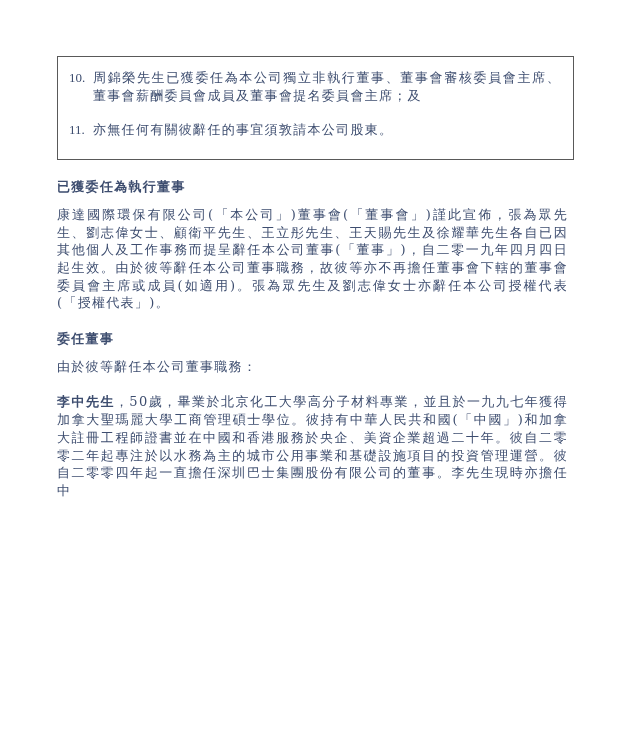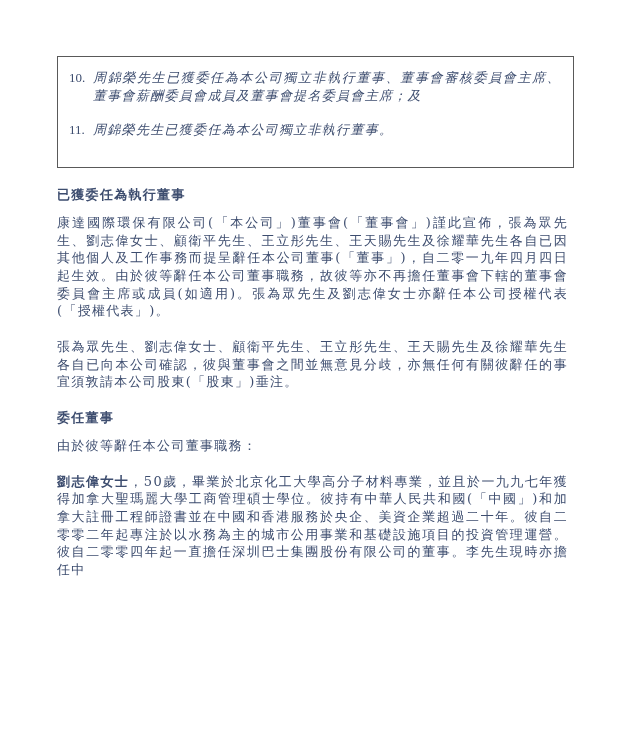--- a/index.html
+++ b/index.html
@@ -31,32 +31,31 @@
     width: 517px;
     border: 1px solid #595959;
     padding: 12px 12px 12px 11px;
     margin-bottom: 18px;
   }
   .list-item {
     display: flex;
     margin-bottom: 17px;
   }
   .list-item:last-child {
-    margin-bottom: 16px;
+    margin-bottom: 8px;
   }
   .list-num {
     width: 24px;
     flex-shrink: 0;
     letter-spacing: 0;
     font-family: "Liberation Serif", "DejaVu Serif", serif;
   }
   .list-text {
     flex: 1;
     text-align: justify;
-    font-style: italic;
   }
   .heading {
     font-weight: bold;
     margin: 0 0 10px 0;
   }
   .para {
     text-align: justify;
     margin: 0 0 18px 0;
   }
   .intro-line {
@@ -72,30 +71,29 @@
 <div class="page">
   <div class="content">
 
     <div class="notice-box">
       <div class="list-item">
         <span class="list-num">10.</span>
         <span class="list-text">周錦榮先生已獲委任為本公司獨立非執行董事、董事會審核委員會主席、董事會薪酬委員會成員及董事會提名委員會主席；及</span>
       </div>
       <div class="list-item">
         <span class="list-num">11.</span>
-        <span class="list-text">周錦榮先生已獲委任為本公司獨立非執行董事。</span>
+        <span class="list-text">亦無任何有關彼辭任的事宜須敦請本公司股東。</span>
       </div>
     </div>
 
     <div class="section">
       <div class="heading">已獲委任為執行董事</div>
       <p class="para">康達國際環保有限公司(「本公司」)董事會(「董事會」)謹此宣佈，張為眾先生、劉志偉女士、顧衛平先生、王立彤先生、王天賜先生及徐耀華先生各自已因其他個人及工作事務而提呈辭任本公司董事(「董事」)，自二零一九年四月四日起生效。由於彼等辭任本公司董事職務，故彼等亦不再擔任董事會下轄的董事會委員會主席或成員(如適用)。張為眾先生及劉志偉女士亦辭任本公司授權代表(「授權代表」)。</p>
-      <p class="para">張為眾先生、劉志偉女士、顧衛平先生、王立彤先生、王天賜先生及徐耀華先生各自已向本公司確認，彼與董事會之間並無意見分歧，亦無任何有關彼辭任的事宜須敦請本公司股東(「股東」)垂注。</p>
     </div>
 
     <div class="section">
       <div class="heading">委任董事</div>
       <p class="intro-line">由於彼等辭任本公司董事職務：</p>
-      <p class="para"><span class="bio-name">劉志偉女士</span><span>，50歲，畢業於北京化工大學高分子材料專業，並且於一九九七年獲得加拿大聖瑪麗大學工商管理碩士學位。彼持有中華人民共和國(「中國」)和加拿大註冊工程師證書並在中國和香港服務於央企、美資企業超過二十年。彼自二零零二年起專注於以水務為主的城市公用事業和基礎設施項目的投資管理運營。彼自二零零四年起一直擔任深圳巴士集團股份有限公司的董事。李先生現時亦擔任中</span></p>
+      <p class="para"><span class="bio-name">李中先生</span><span>，50歲，畢業於北京化工大學高分子材料專業，並且於一九九七年獲得加拿大聖瑪麗大學工商管理碩士學位。彼持有中華人民共和國(「中國」)和加拿大註冊工程師證書並在中國和香港服務於央企、美資企業超過二十年。彼自二零零二年起專注於以水務為主的城市公用事業和基礎設施項目的投資管理運營。彼自二零零四年起一直擔任深圳巴士集團股份有限公司的董事。李先生現時亦擔任中</span></p>
     </div>
 
   </div>
 </div>
 
 </body></html>

